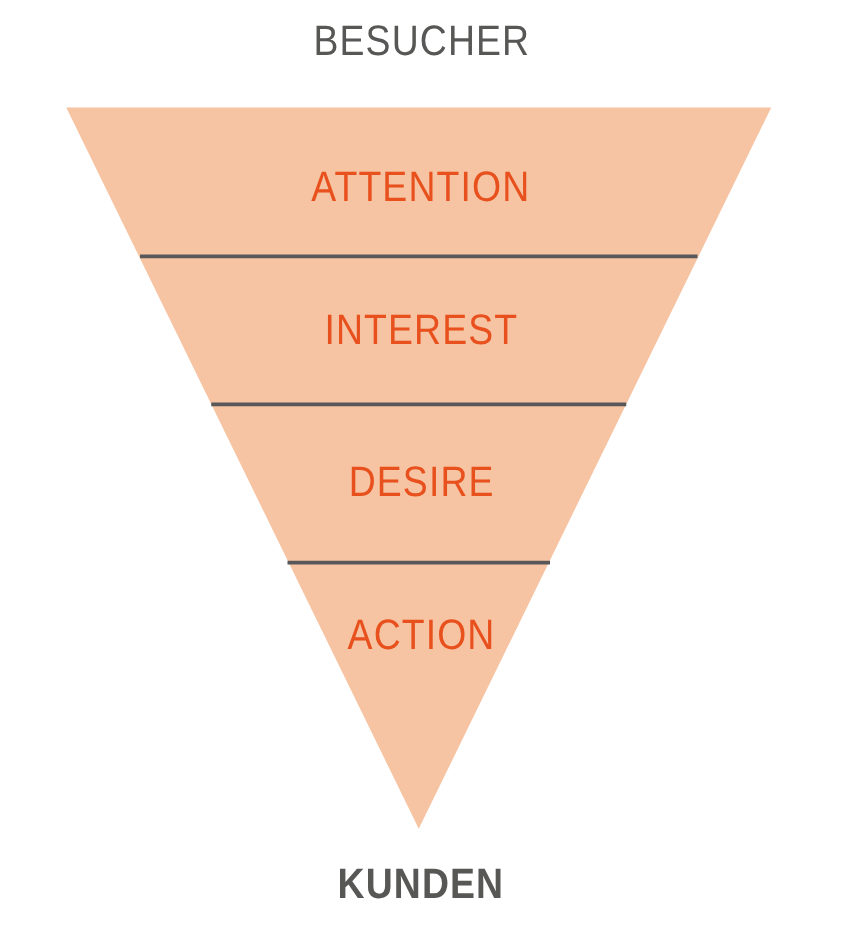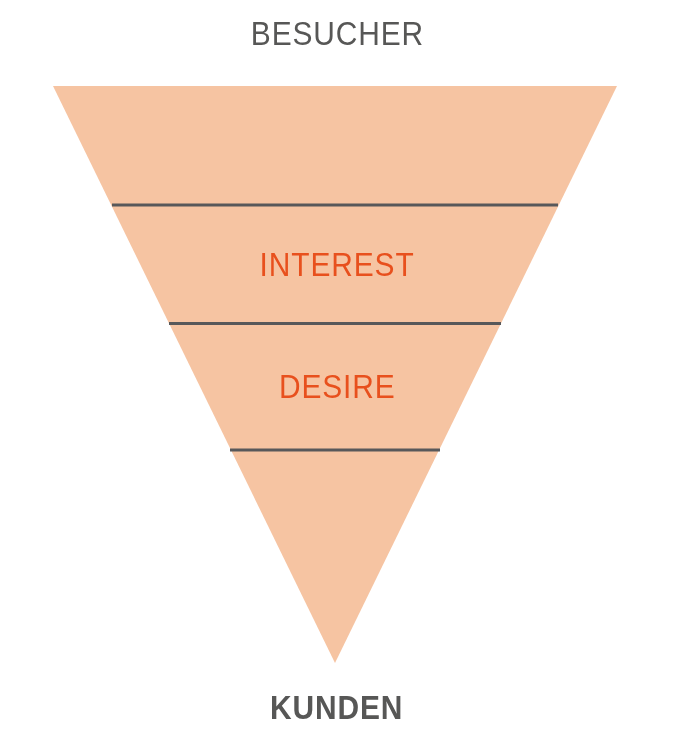--- a/index.html
+++ b/index.html
@@ -58,27 +58,33 @@
     <polygon points="53,86 617,86 335,663" fill="#F6C4A2"></polygon>
     <line x1="112" y1="205" x2="558" y2="205" stroke-width="3" stroke="#58585A"></line>
     <line x1="169" y1="323.5" x2="501" y2="323.5" stroke-width="3" stroke="#58585A"></line>
     <line x1="230" y1="450" x2="440" y2="450" stroke-width="3" stroke="#58585A"></line>
   </svg>
 
   <div class="label-row title-label pos-top-title">
     <span class="condensed">BESUCHER</span>
   </div>
 
+  <div class="label-row stage-label pos-attention">
+    <span class="condensed">ATTENTION</span>
+  </div>
 
   <div class="label-row stage-label pos-desire">
     <span class="condensed">DESIRE</span>
   </div>
 
   <div class="label-row stage-label pos-interest">
     <span class="condensed">INTEREST</span>
   </div>
 
+  <div class="label-row stage-label pos-action">
+    <span class="condensed">ACTION</span>
+  </div>
 
   <div class="label-row title-label pos-bottom-title">
     <span class="condensed">KUNDEN</span>
   </div>
 
 </div>
 
 </body></html>

